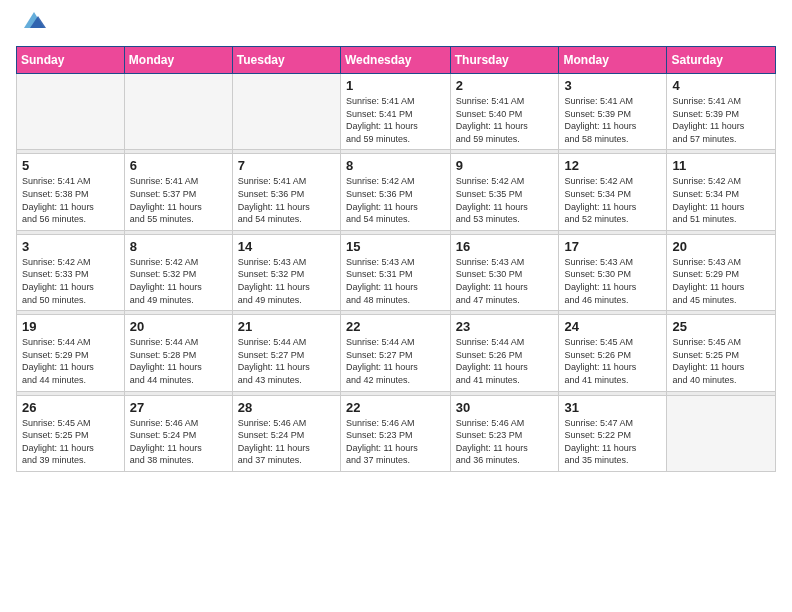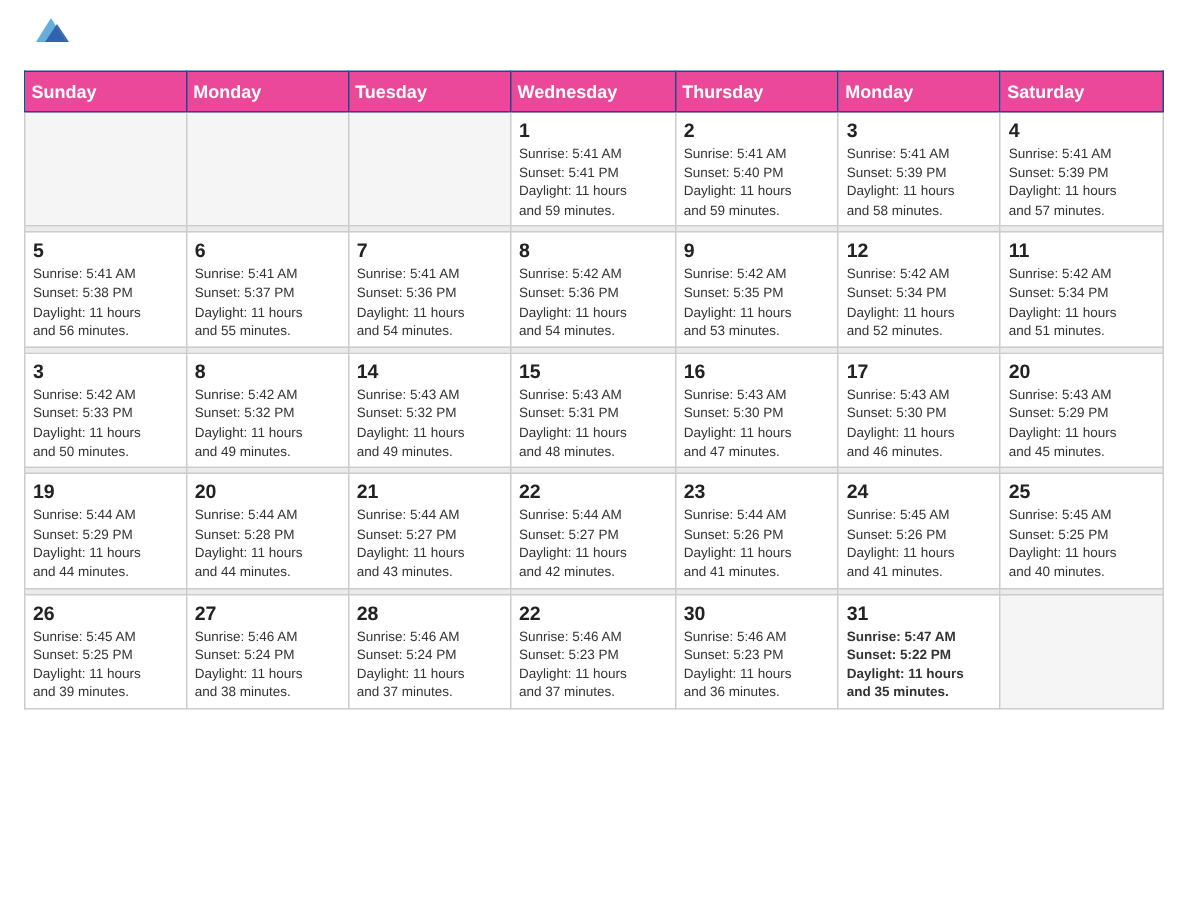--- a/index.html
+++ b/index.html
@@ -379,21 +379,21 @@
           </td>
           <td>
             <span class="day-num">30</span>
             <div class="day-info" style="white-space: pre-line;">Sunrise: 5:46 AM
 Sunset: 5:23 PM
 Daylight: 11 hours
 and 36 minutes.</div>
           </td>
           <td>
             <span class="day-num">31</span>
-            <div class="day-info" style="white-space: pre-line; font-weight: bold;">Sunrise: 5:47 AM
+            <div class="day-info" style="white-space: pre-line;">Sunrise: 5:47 AM
 Sunset: 5:22 PM
 Daylight: 11 hours
 and 35 minutes.</div>
           </td>
           <td class="empty"></td>
         </tr>
       </tbody>
   </table>
 </div>
 

